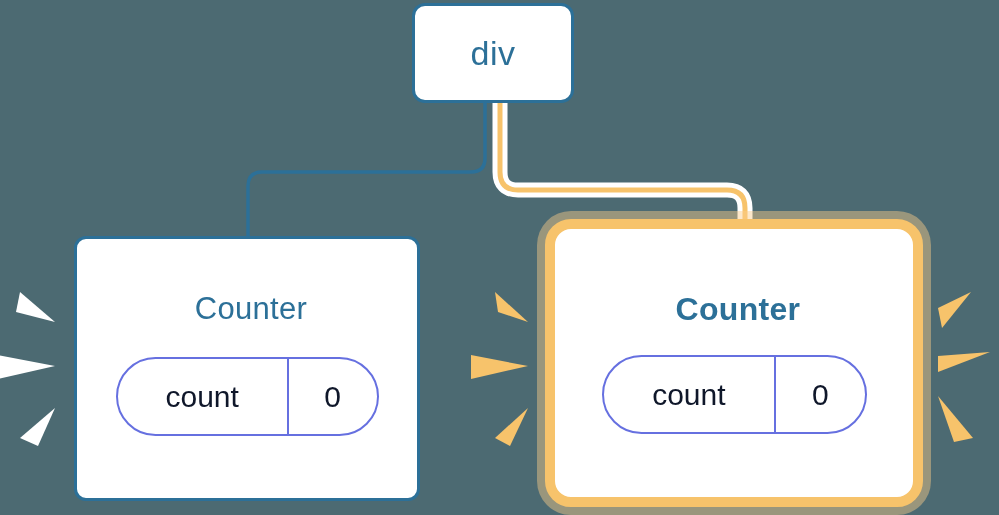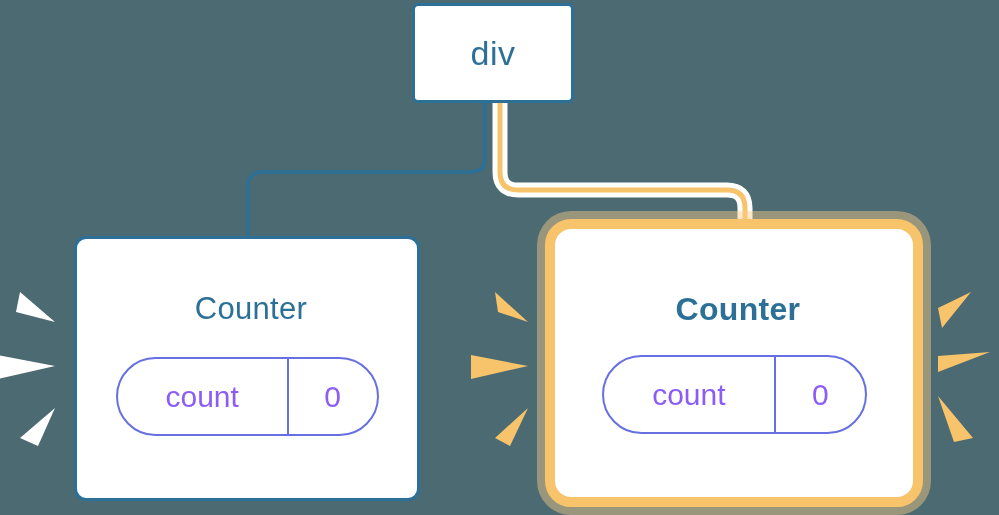--- a/index.html
+++ b/index.html
@@ -36,21 +36,21 @@
     align-items: center;
   }
 
   
   #node-div {
     left: 412px;
     top: 3px;
     width: 162px;
     height: 100px;
     border: 3px solid #2c7098;
-    border-radius: 6px;
+    border-radius: 13px;
     justify-content: center;
   }
   #node-div .tag-label {
     color: #2c7098;
     font-size: 34px;
     line-height: 1;
     letter-spacing: .5px;
   }
 
   
@@ -103,21 +103,21 @@
     display: flex;
     align-items: stretch;
     box-sizing: border-box;
     background: transparent;
   }
   .pill .pill-key,
   .pill .pill-val {
     display: flex;
     align-items: center;
     justify-content: center;
-    color: #8b5cf6;
+    color: #0f172a;
     font-size: 30px;
     line-height: 1;
     box-sizing: border-box;
   }
   .pill .pill-key { width: 172px; }
   .pill .pill-val { width: 91px; border-left: 2px solid #6670e0; }
 
   #node-counter-left  .pill { width: 263px; }
   #node-counter-right .pill { width: 265px; margin-top: 30px; }
 

